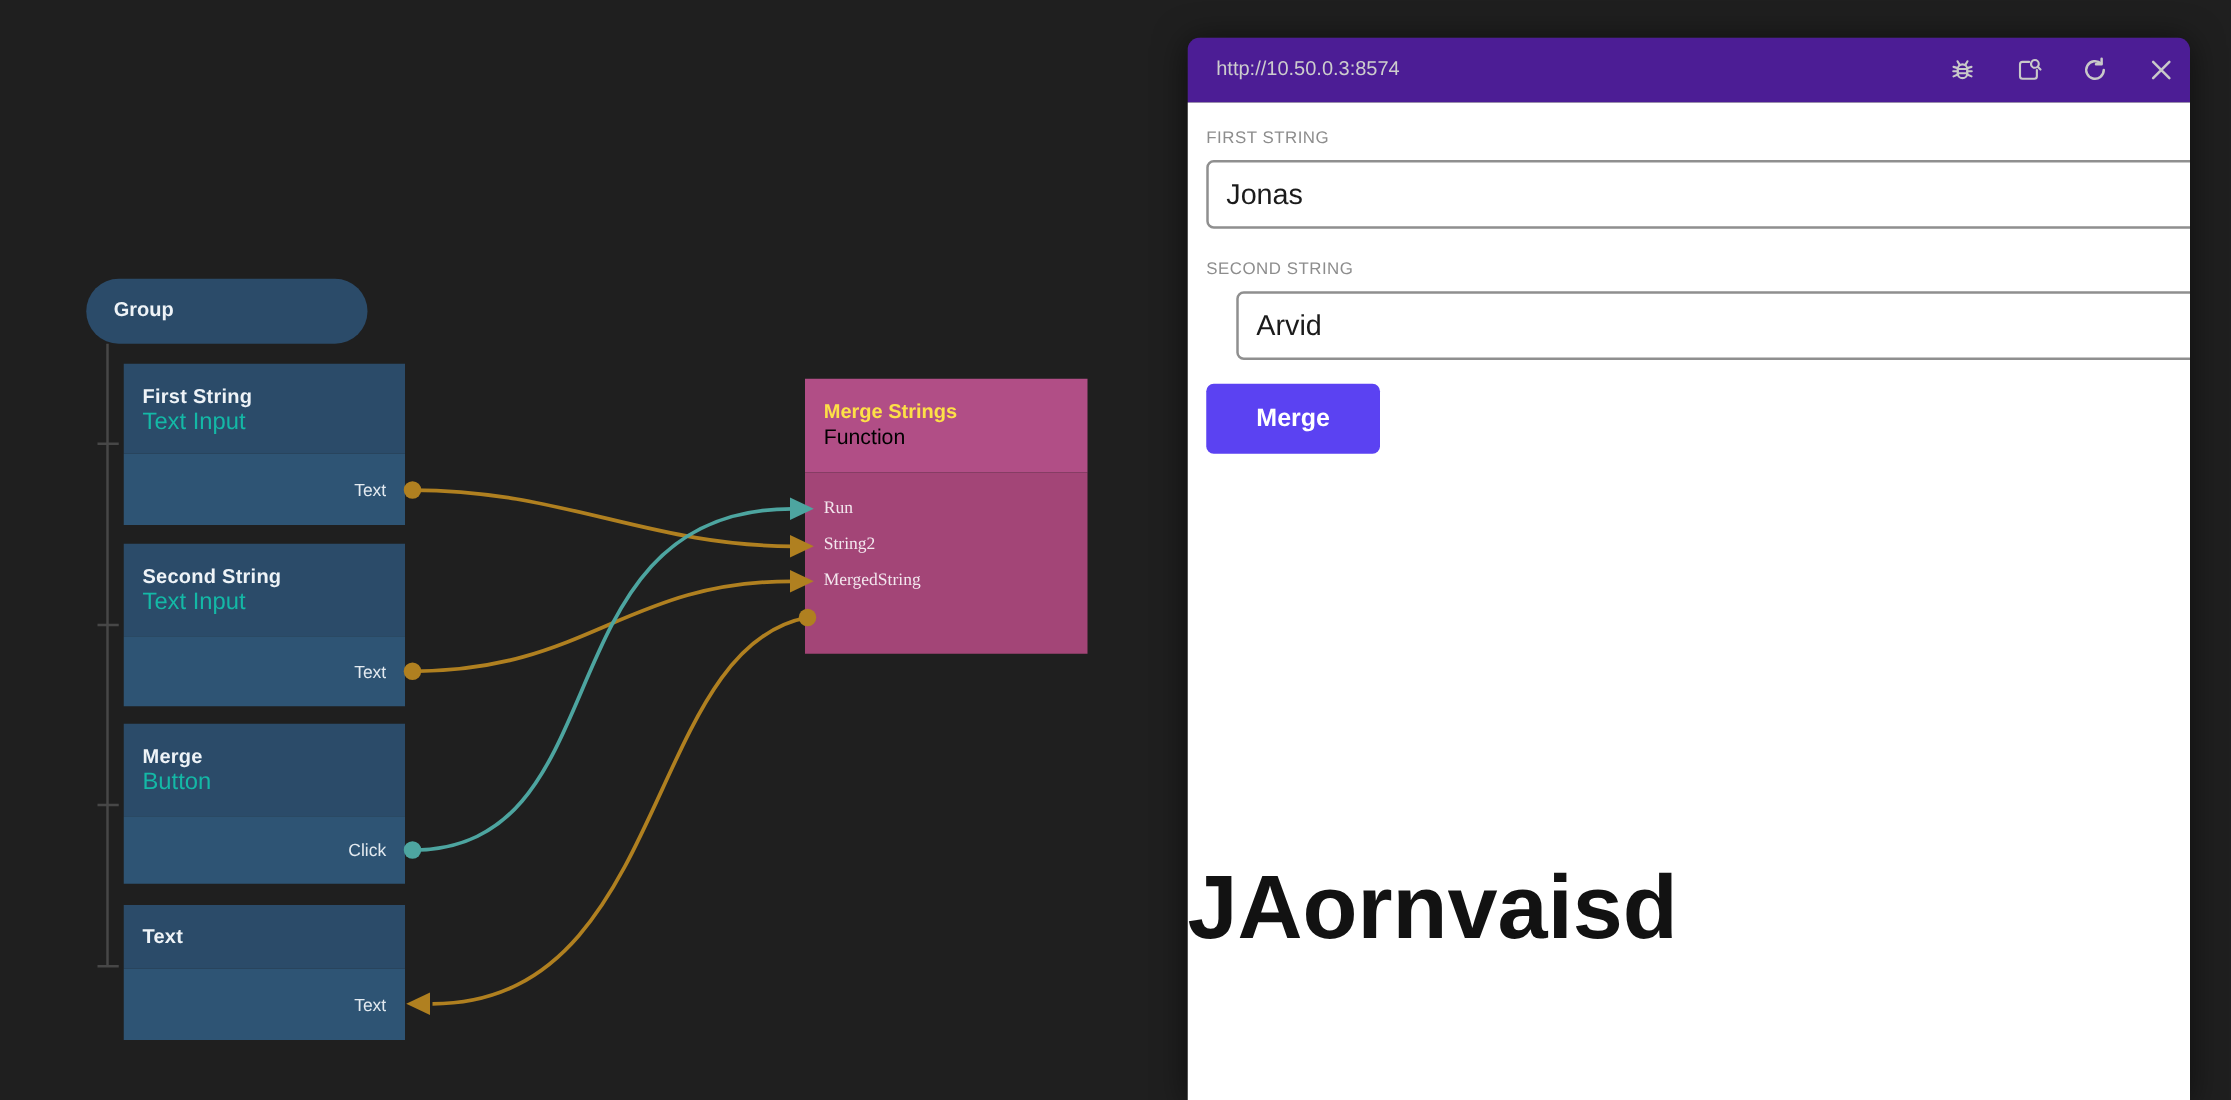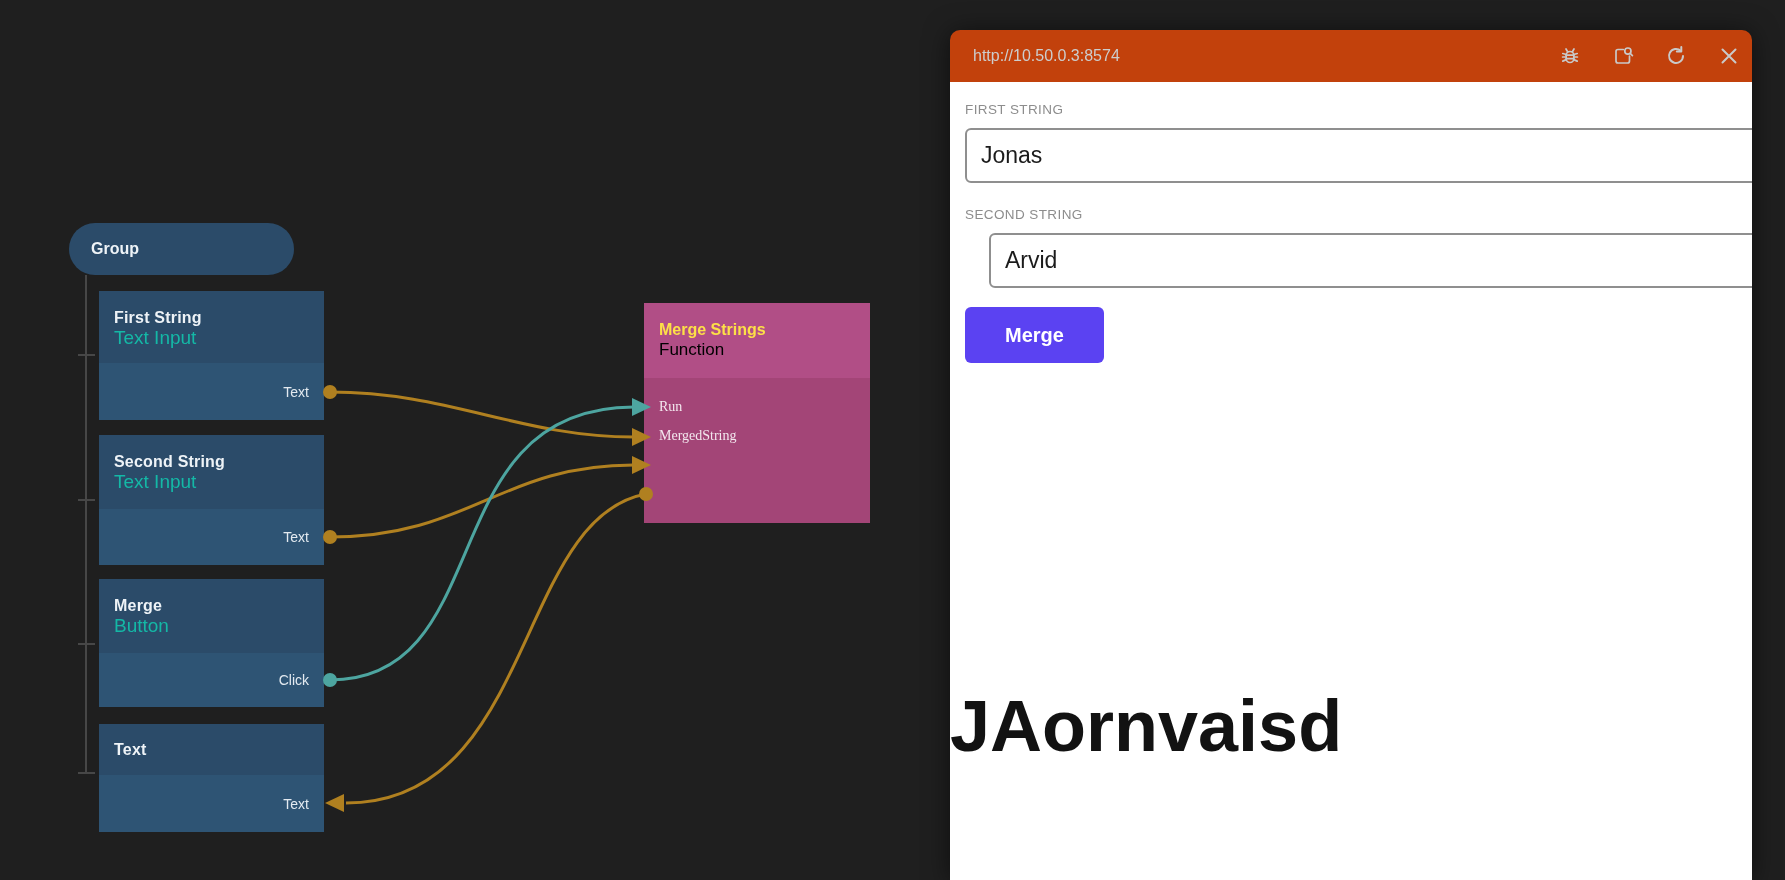--- a/index.html
+++ b/index.html
@@ -28,21 +28,21 @@
   .fn-sub{font-size:17px;line-height:20px;color:#000000;}
   .fn-body{background:#a34577;height:145px;padding-top:14px;box-sizing:border-box;font-family:Liberation Serif, serif;}
   .fn-port{height:29px;display:flex;align-items:center;padding-left:15px;font-size:14px;color:#f3e7ee;}
 
   .wires{position:absolute;left:0;top:0;pointer-events:none;}
 
   
   .panel{position:absolute;left:950px;top:30px;width:802px;height:850px;
          border-radius:10px 10px 0 0;overflow:hidden;
          box-shadow:0 2px 26px rgba(0,0,0,.55);}
-  .panel-header{height:52px;background:#c2410c;display:flex;align-items:center;}
+  .panel-header{height:52px;background:#4c1d95;display:flex;align-items:center;}
   .url-text{flex:1;color:#cdcdcd;font-size:16px;padding-left:23px;}
   .hdr-icons{display:flex;align-items:center;gap:29px;padding-right:11px;}
   .icon-btn{width:24px;height:24px;cursor:pointer;display:block;}
 
   .panel-content{position:relative;height:798px;background:#ffffff;}
   .field-label{position:absolute;left:15px;color:#8d8d8d;font-size:13.5px;
                font-weight:500;letter-spacing:.4px;}
   .text-input{position:absolute;left:15px;width:847px;height:55px;
               border:2px solid #8f8f8f;border-radius:6px;background:#fff;
               font-size:23px;color:#1b1b1b;padding:0 14px;box-sizing:border-box;
@@ -110,20 +110,21 @@
       </div>
     </div>
 
     <div class="fn-node">
       <div class="fn-header">
         <div class="fn-title">Merge Strings</div>
         <div class="fn-sub">Function</div>
       </div>
       <div class="fn-body">
         <div class="fn-port">Run</div>
+        <div class="fn-port">String2</div>
         <div class="fn-port">MergedString</div>
       </div>
     </div>
 
     <svg class="wires" width="1785" height="880">
       <path d="M 330 392 C 450 392, 520 437, 634 437" stroke="#b08020" stroke-width="3" fill="none"></path>
       <path d="M 330 537 C 470 537, 500 465, 634 465" stroke="#b08020" stroke-width="3" fill="none"></path>
       <path d="M 330 680 C 500 680, 430 407, 634 407" stroke="#4da5a0" stroke-width="3" fill="none"></path>
       <path d="M 646 494 C 515 518, 535 803, 346 803" stroke="#b08020" stroke-width="3" fill="none"></path>
 

